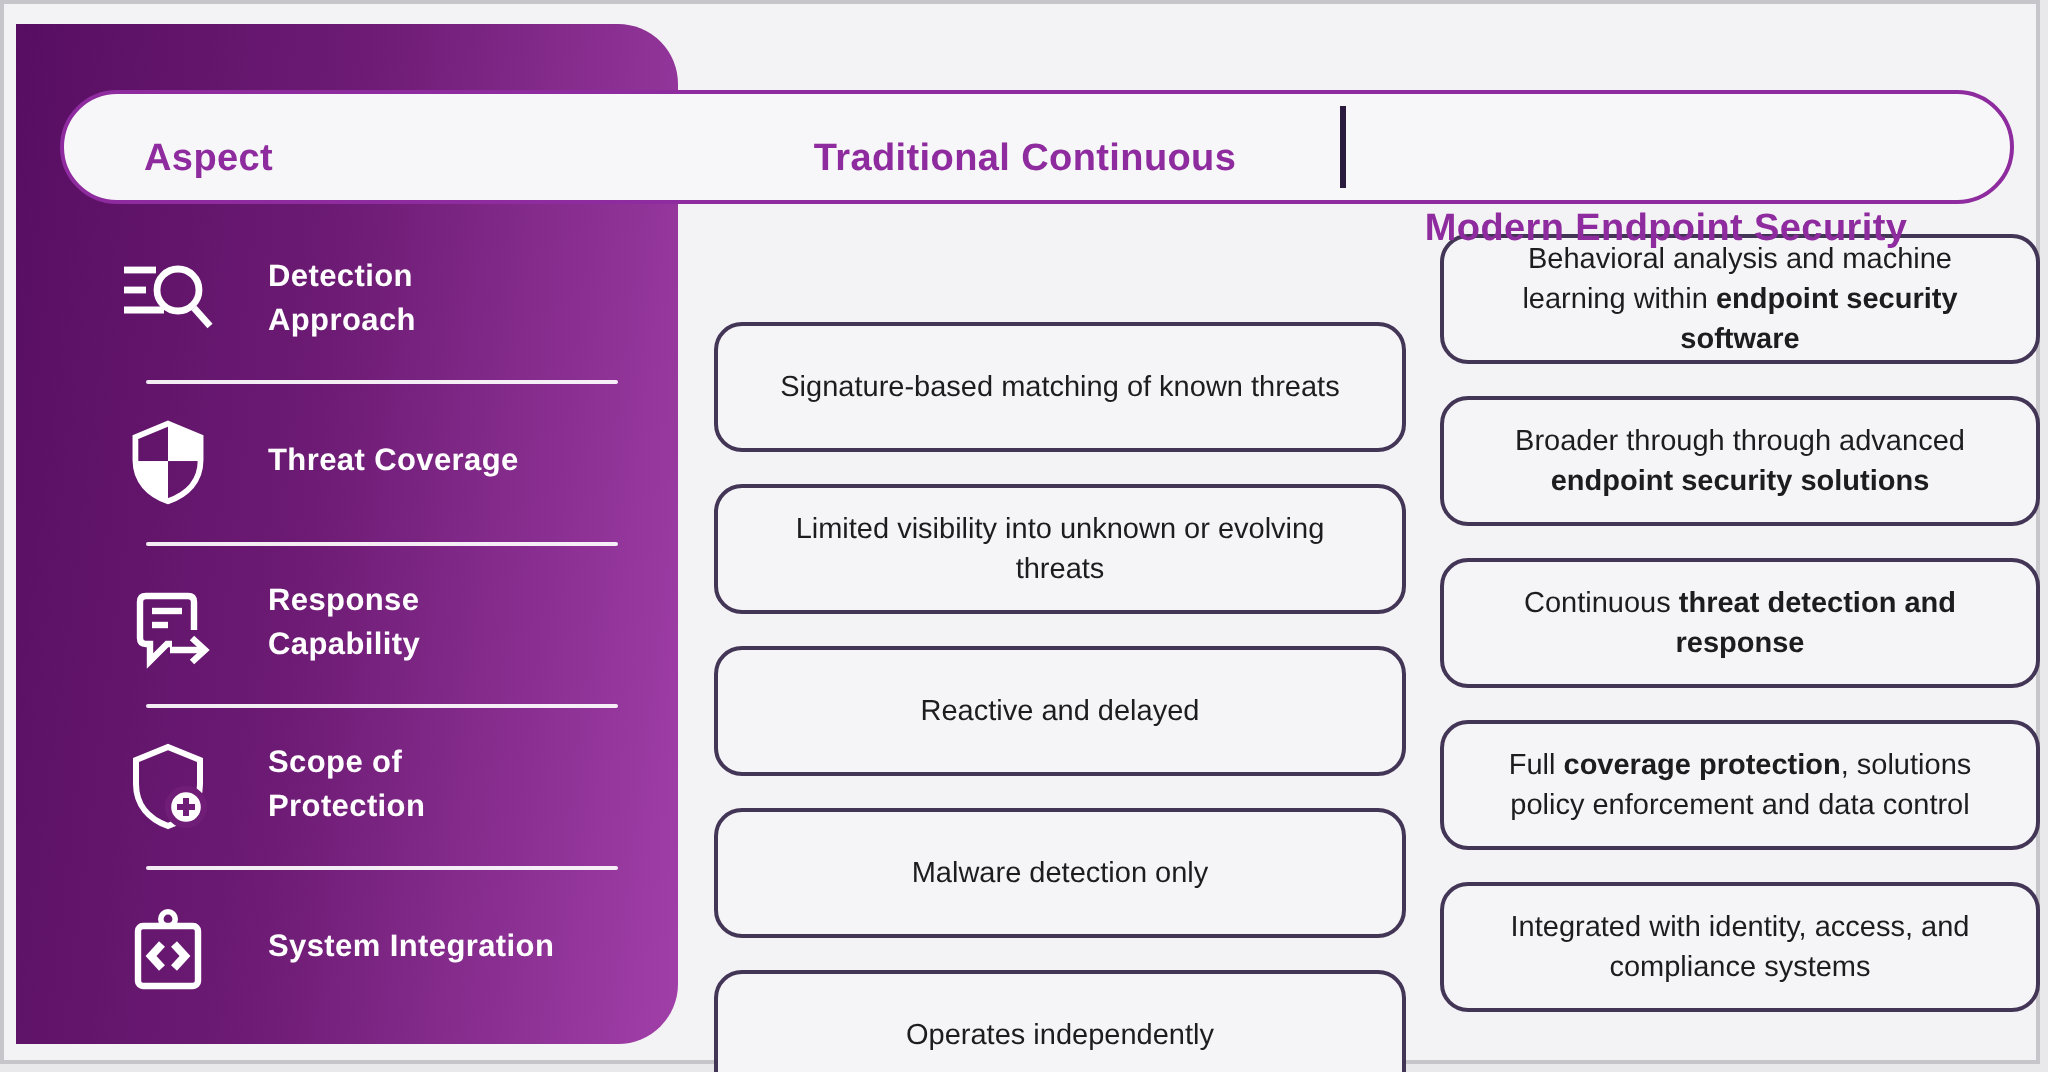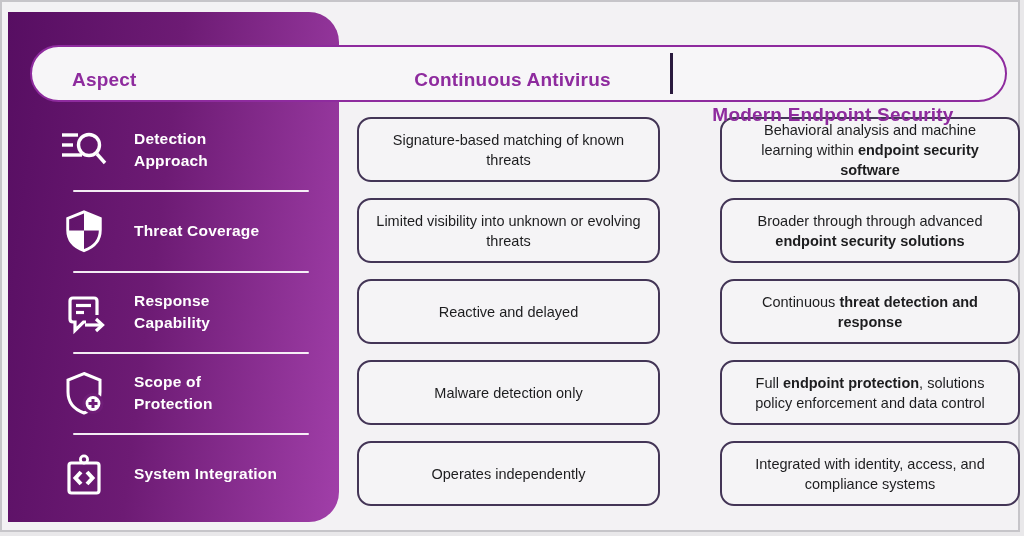--- a/index.html
+++ b/index.html
@@ -51,21 +51,21 @@
     background:#2a1a3e;
   }
   
   .cell{
     position:absolute;box-sizing:border-box;height:65px;
     background:#f5f4f6;border:2px solid #433556;border-radius:14px;
     display:flex;align-items:center;justify-content:center;text-align:center;
     padding:4px 16px;color:#1d1d1f;font-size:14.5px;line-height:1.38;
   }
   .cell .b{font-weight:700;}
-  .col-trad{left:355px;width:303px;}
+  .col-trad{left:355px;width:346px;margin-top:44px;}
   .col-mod{left:706px;width:300px;margin-left:12px;}
   .r0{top:115px}.r1{top:196px}.r2{top:277px}.r3{top:358px}.r4{top:439px}
   svg{display:block;}
 </style>
 </head>
 <body>
 
 <div class="canvas">
 
   <div class="sidebar">
@@ -141,21 +141,21 @@
           <polyline points="21,22 15.5,28 21,34" stroke-width="4"></polyline>
           <polyline points="27,22 32.5,28 27,34" stroke-width="4"></polyline>
         </svg>
       </span>
       <span class="side-label">System Integration</span>
     </div>
   </div>
 
   <div class="header-pill">
     <div class="h-label h-aspect">Aspect</div>
-    <div class="h-label h-trad">Continuous Antivirus</div>
+    <div class="h-label h-trad">Traditional Continuous</div>
     <div class="h-divider"></div>
     <div class="h-label h-mod">Modern Endpoint Security</div>
   </div>
 
   <div class="cell col-trad r0">
       <span><span>Signature-based matching of known threats</span></span>
     </div>
   <div class="cell col-trad r1">
       <span><span>Limited visibility into unknown or evolving threats</span></span>
     </div>
@@ -172,19 +172,19 @@
   <div class="cell col-mod r0">
       <span><span>Behavioral analysis and machine learning within </span><span class="b">endpoint security software</span></span>
     </div>
   <div class="cell col-mod r1">
       <span><span>Broader through through advanced </span><span class="b">endpoint security solutions</span></span>
     </div>
   <div class="cell col-mod r2">
       <span><span>Continuous </span><span class="b">threat detection and response</span></span>
     </div>
   <div class="cell col-mod r3">
-      <span><span>Full </span><span class="b">endpoint protection</span><span>, solutions policy enforcement and data control</span></span>
+      <span><span>Full </span><span class="b">coverage protection</span><span>, solutions policy enforcement and data control</span></span>
     </div>
   <div class="cell col-mod r4">
       <span><span>Integrated with identity, access, and compliance systems</span></span>
     </div>
 
 </div>
 
 </body></html>

